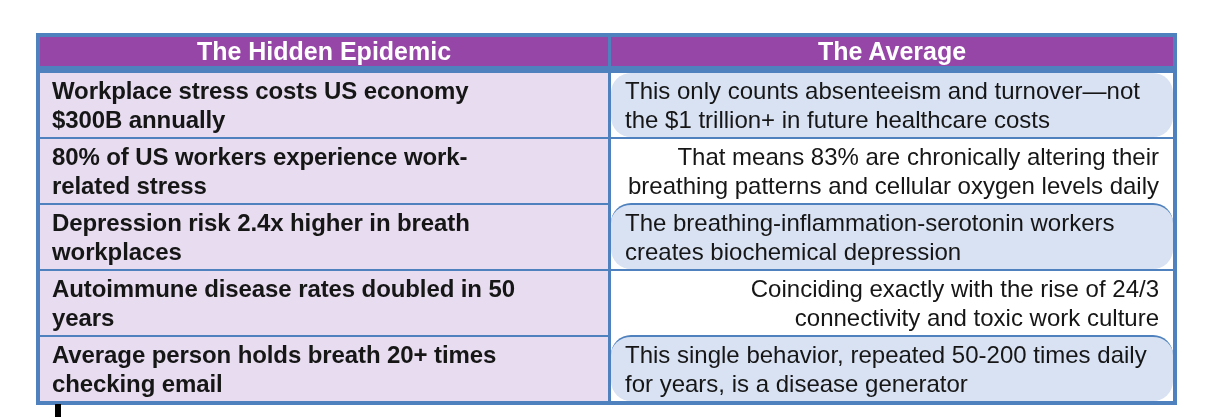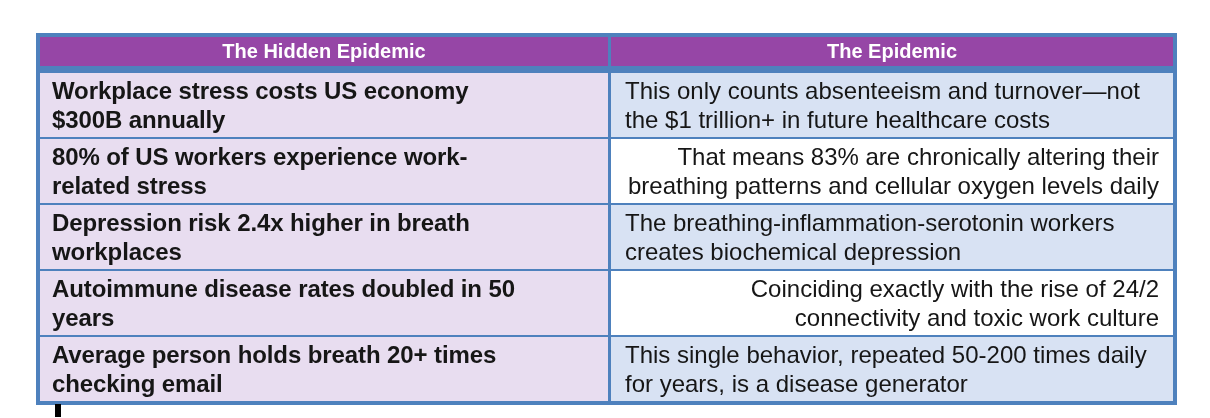--- a/index.html
+++ b/index.html
@@ -36,21 +36,21 @@
     grid-template-columns: 571px 562px;
   }
   .row.header {
     border-bottom: 7px solid var(--border);
   }
   .th {
     height: 29px;
     background: var(--header-bg);
     color: var(--header-text);
     font-weight: bold;
-    font-size: 20px;
+    font-size: 25px;
     line-height: 29px;
     text-align: center;
     overflow: hidden;
   }
   .th.left { border-right: 3px solid var(--border); }
   .row.data + .row.data .cell { border-top: 2px solid var(--border); }
   .cell {
     height: 64px;
     font-size: 24px;
     line-height: 29px;
@@ -61,59 +61,59 @@
   .cell.claim {
     background: var(--claim-bg);
     font-weight: bold;
     border-right: 3px solid var(--border);
     padding: 3px 63px 0 12px;
     letter-spacing: -0.1px;
   }
   .cell.reality {
     padding: 3px 14px 0 14px;
   }
-  .cell.reality.band-blue { background: var(--reality-blue); }
+  .cell.reality.band-blue { background: var(--reality-blue); border-radius: 20px; }
   .cell.reality.band-white { background: var(--reality-white); text-align: right; }
   .caret {
     position: absolute;
     left: 55px; top: 404px;
     width: 6px; height: 13px;
     background: #000;
   }
 </style>
 </head>
 <body>
 
 <div class="canvas">
 
   <div class="tbl">
 
     <div class="row header">
       <div class="th left">The Hidden Epidemic</div>
-      <div class="th">The Epidemic</div>
+      <div class="th">The Average</div>
     </div>
 
     <div class="row data">
       <div class="cell claim">Workplace stress costs US economy $300B annually</div>
       <div class="cell reality band-blue">This only counts absenteeism and turnover—not the $1 trillion+ in future healthcare costs</div>
     </div>
 
     <div class="row data">
       <div class="cell claim">80% of US workers experience work-related stress</div>
       <div class="cell reality band-white">That means 83% are chronically altering their breathing patterns and cellular oxygen levels daily</div>
     </div>
 
     <div class="row data">
       <div class="cell claim">Depression risk 2.4x higher in breath workplaces</div>
       <div class="cell reality band-blue">The breathing-inflammation-serotonin workers creates biochemical depression</div>
     </div>
 
     <div class="row data">
       <div class="cell claim">Autoimmune disease rates doubled in 50 years</div>
-      <div class="cell reality band-white">Coinciding exactly with the rise of 24/2 connectivity and toxic work culture</div>
+      <div class="cell reality band-white">Coinciding exactly with the rise of 24/3 connectivity and toxic work culture</div>
     </div>
 
     <div class="row data">
       <div class="cell claim">Average person holds breath 20+ times checking email</div>
       <div class="cell reality band-blue">This single behavior, repeated 50-200 times daily for years, is a disease generator</div>
     </div>
 
   </div>
 
   <div class="caret"></div>

